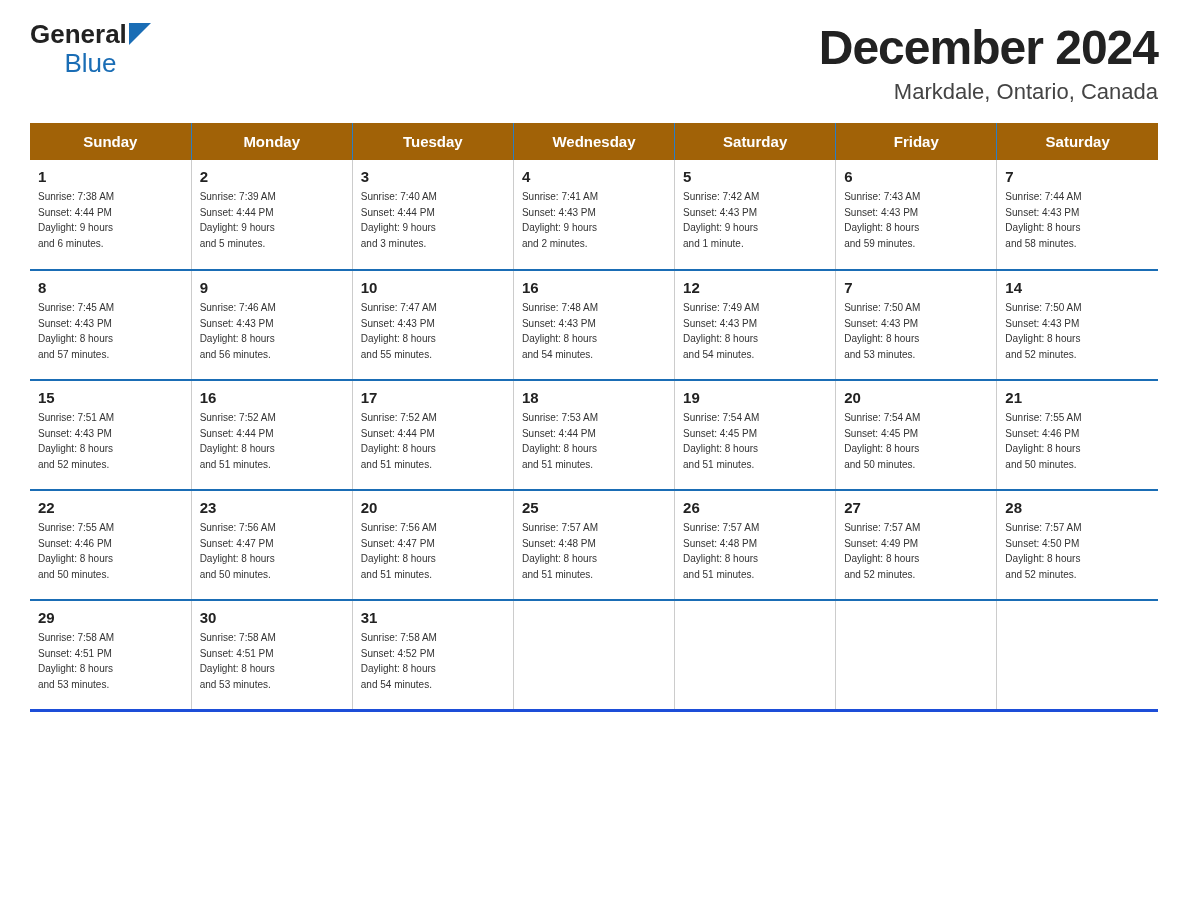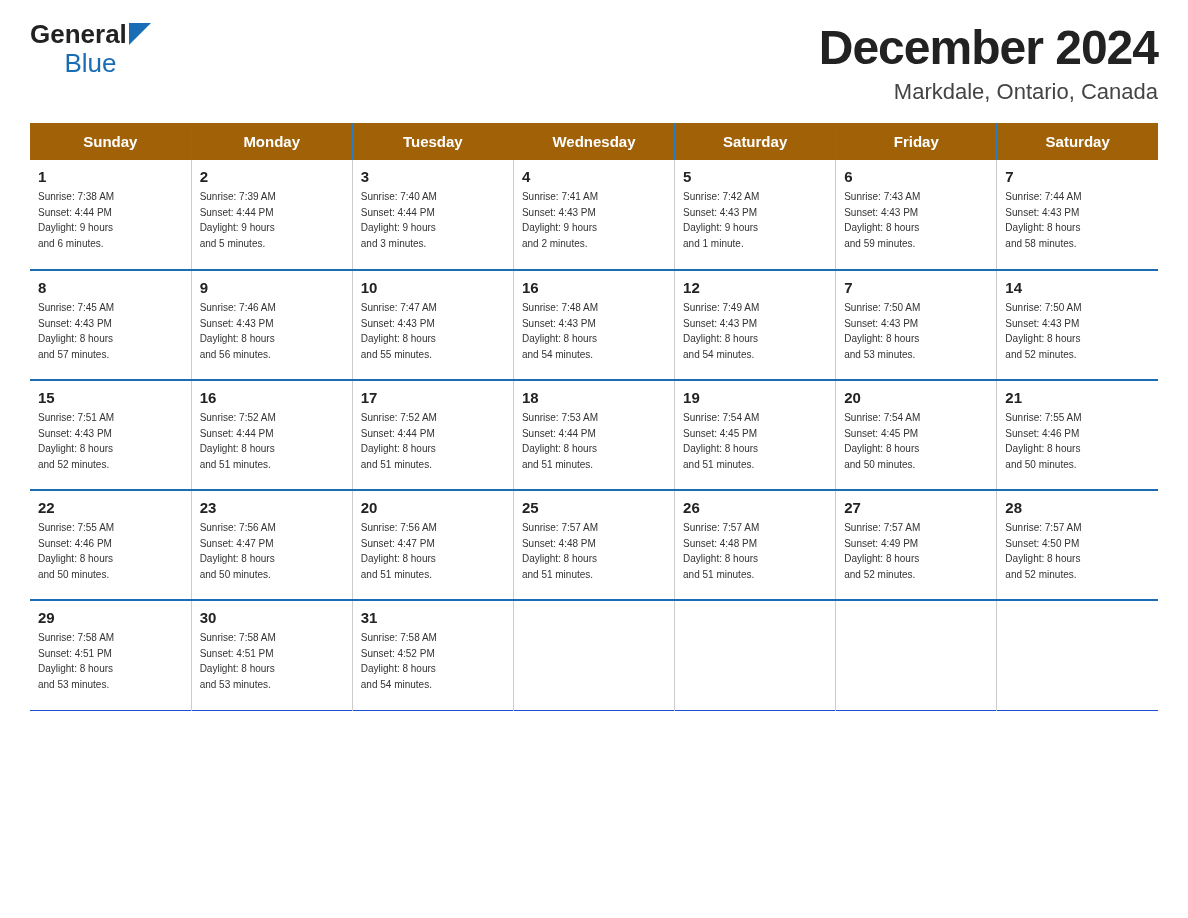--- a/index.html
+++ b/index.html
@@ -64,21 +64,21 @@
       font-size: 15px;
       font-weight: 600;
       text-align: center;
       border-right: 1px solid #2a7dc5;
     }
     thead tr th:last-child { border-right: none; }
     tbody tr {
       border-bottom: 2px solid #1a6db5;
     }
     tbody tr:last-child {
-      border-bottom: 1px solid #1d4ed8;
+      border-bottom: 3px solid #1d4ed8;
     }
     tbody td {
       vertical-align: top;
       padding: 8px 8px 10px 8px;
       border-right: 1px solid #ccc;
       min-height: 90px;
       height: 110px;
     }
     tbody td:last-child { border-right: none; }
     .day-num {

